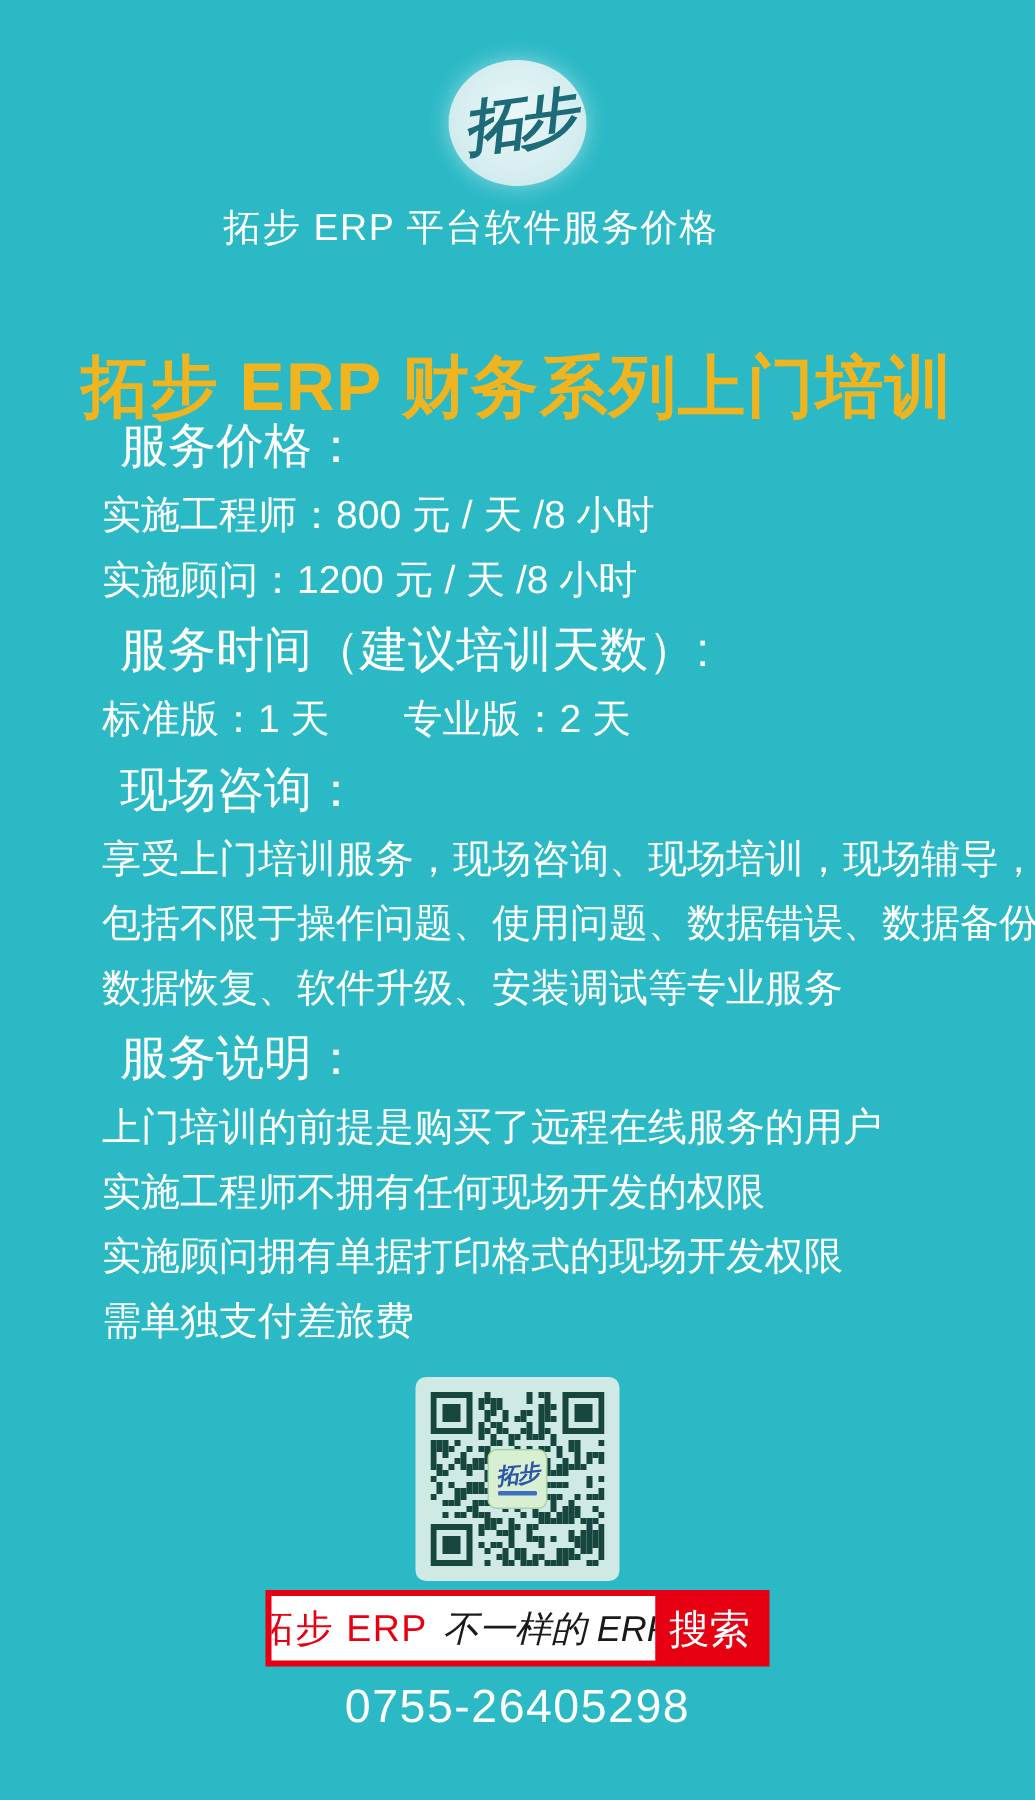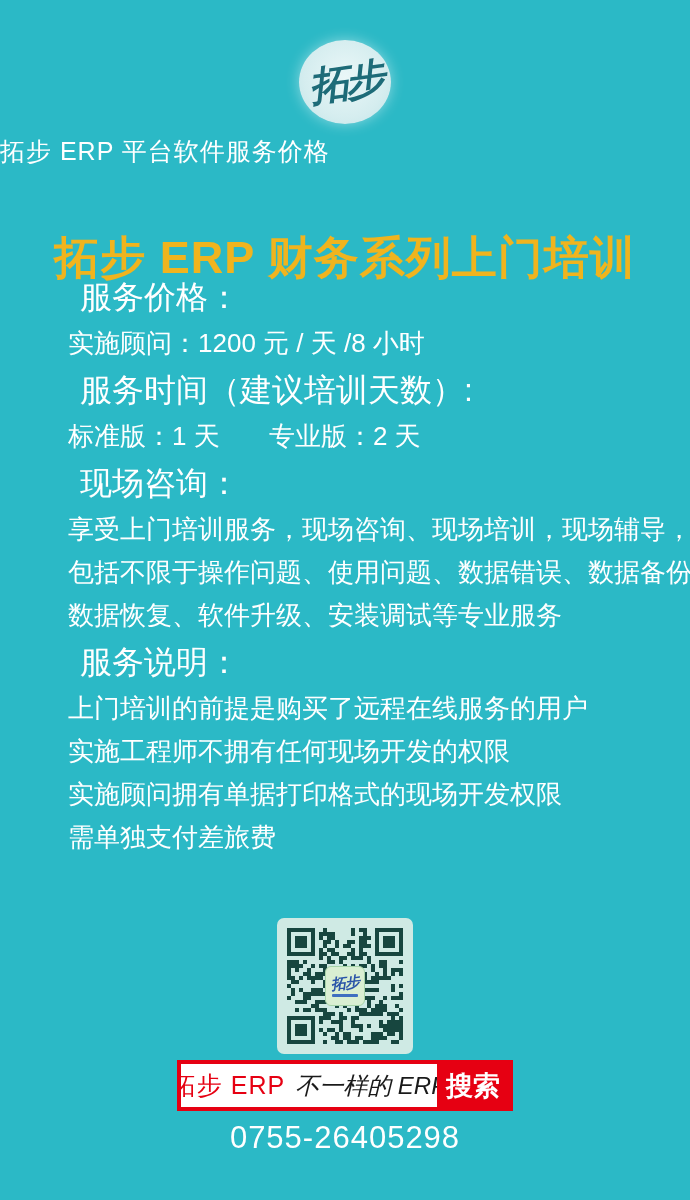--- a/index.html
+++ b/index.html
@@ -32,21 +32,21 @@
   .brand-logo span{
     font-family:"DejaVu Serif", serif;
     font-style:italic;font-weight:bold;
     font-size:40px;color:var(--logo-teal);
     transform:rotate(-8deg);letter-spacing:-4px;
     line-height:1;
   }
 
   .subtitle{
     position:absolute;top:135px;left:0;width:628px;
-    text-align:left;color:var(--white);
+    text-align:center;color:var(--white);
     font-size:25px;letter-spacing:1px;white-space:nowrap;
   }
   .main-title{
     position:absolute;top:190px;left:0;width:690px;
     text-align:center;color:var(--gold);
     font-size:45px;font-weight:bold;letter-spacing:1px;white-space:nowrap;margin-top:38px;
   }
 
   
   .content{position:absolute;top:272px;left:68px;right:16px;color:var(--white);}
@@ -83,21 +83,21 @@
   }
   .search-input{
     flex:1;background:var(--white);
     display:flex;align-items:center;justify-content:center;
     gap:10px;white-space:nowrap;overflow:hidden;
   }
   .search-brand{color:var(--red);font-size:25px;letter-spacing:1px;}
   .search-slogan{color:#1a1a1a;font-size:24px;font-style:italic;}
   .search-button{
     width:72px;display:flex;align-items:center;justify-content:center;
-    background:var(--red);color:var(--white);font-size:27px;cursor:pointer;font-weight:bold;
+    background:var(--red);color:var(--white);font-size:27px;cursor:pointer;
   }
 
   .phone{
     position:absolute;top:1120px;left:0;width:690px;
     text-align:center;color:var(--white);font-size:31px;letter-spacing:1px;
   }
 </style>
 </head>
 <body>
 
@@ -106,20 +106,21 @@
   <div class="brand-logo">
     <span>拓步</span>
   </div>
 
   <div class="subtitle">拓步 ERP 平台软件服务价格</div>
 
   <div class="main-title">拓步 ERP 财务系列上门培训</div>
 
   <div class="content">
     <div class="h-line">服务价格：</div>
+    <div class="b-line">实施工程师：800 元 / 天 /8 小时</div>
     <div class="b-line">实施顾问：1200 元 / 天 /8 小时</div>
 
     <div class="h-line">服务时间（建议培训天数）:</div>
     <div class="b-line days-line">
       <span>标准版：1 天</span>
       <span>专业版：2 天</span>
     </div>
 
     <div class="h-line">现场咨询：</div>
     <div class="b-line">享受上门培训服务，现场咨询、现场培训，现场辅导，</div>

